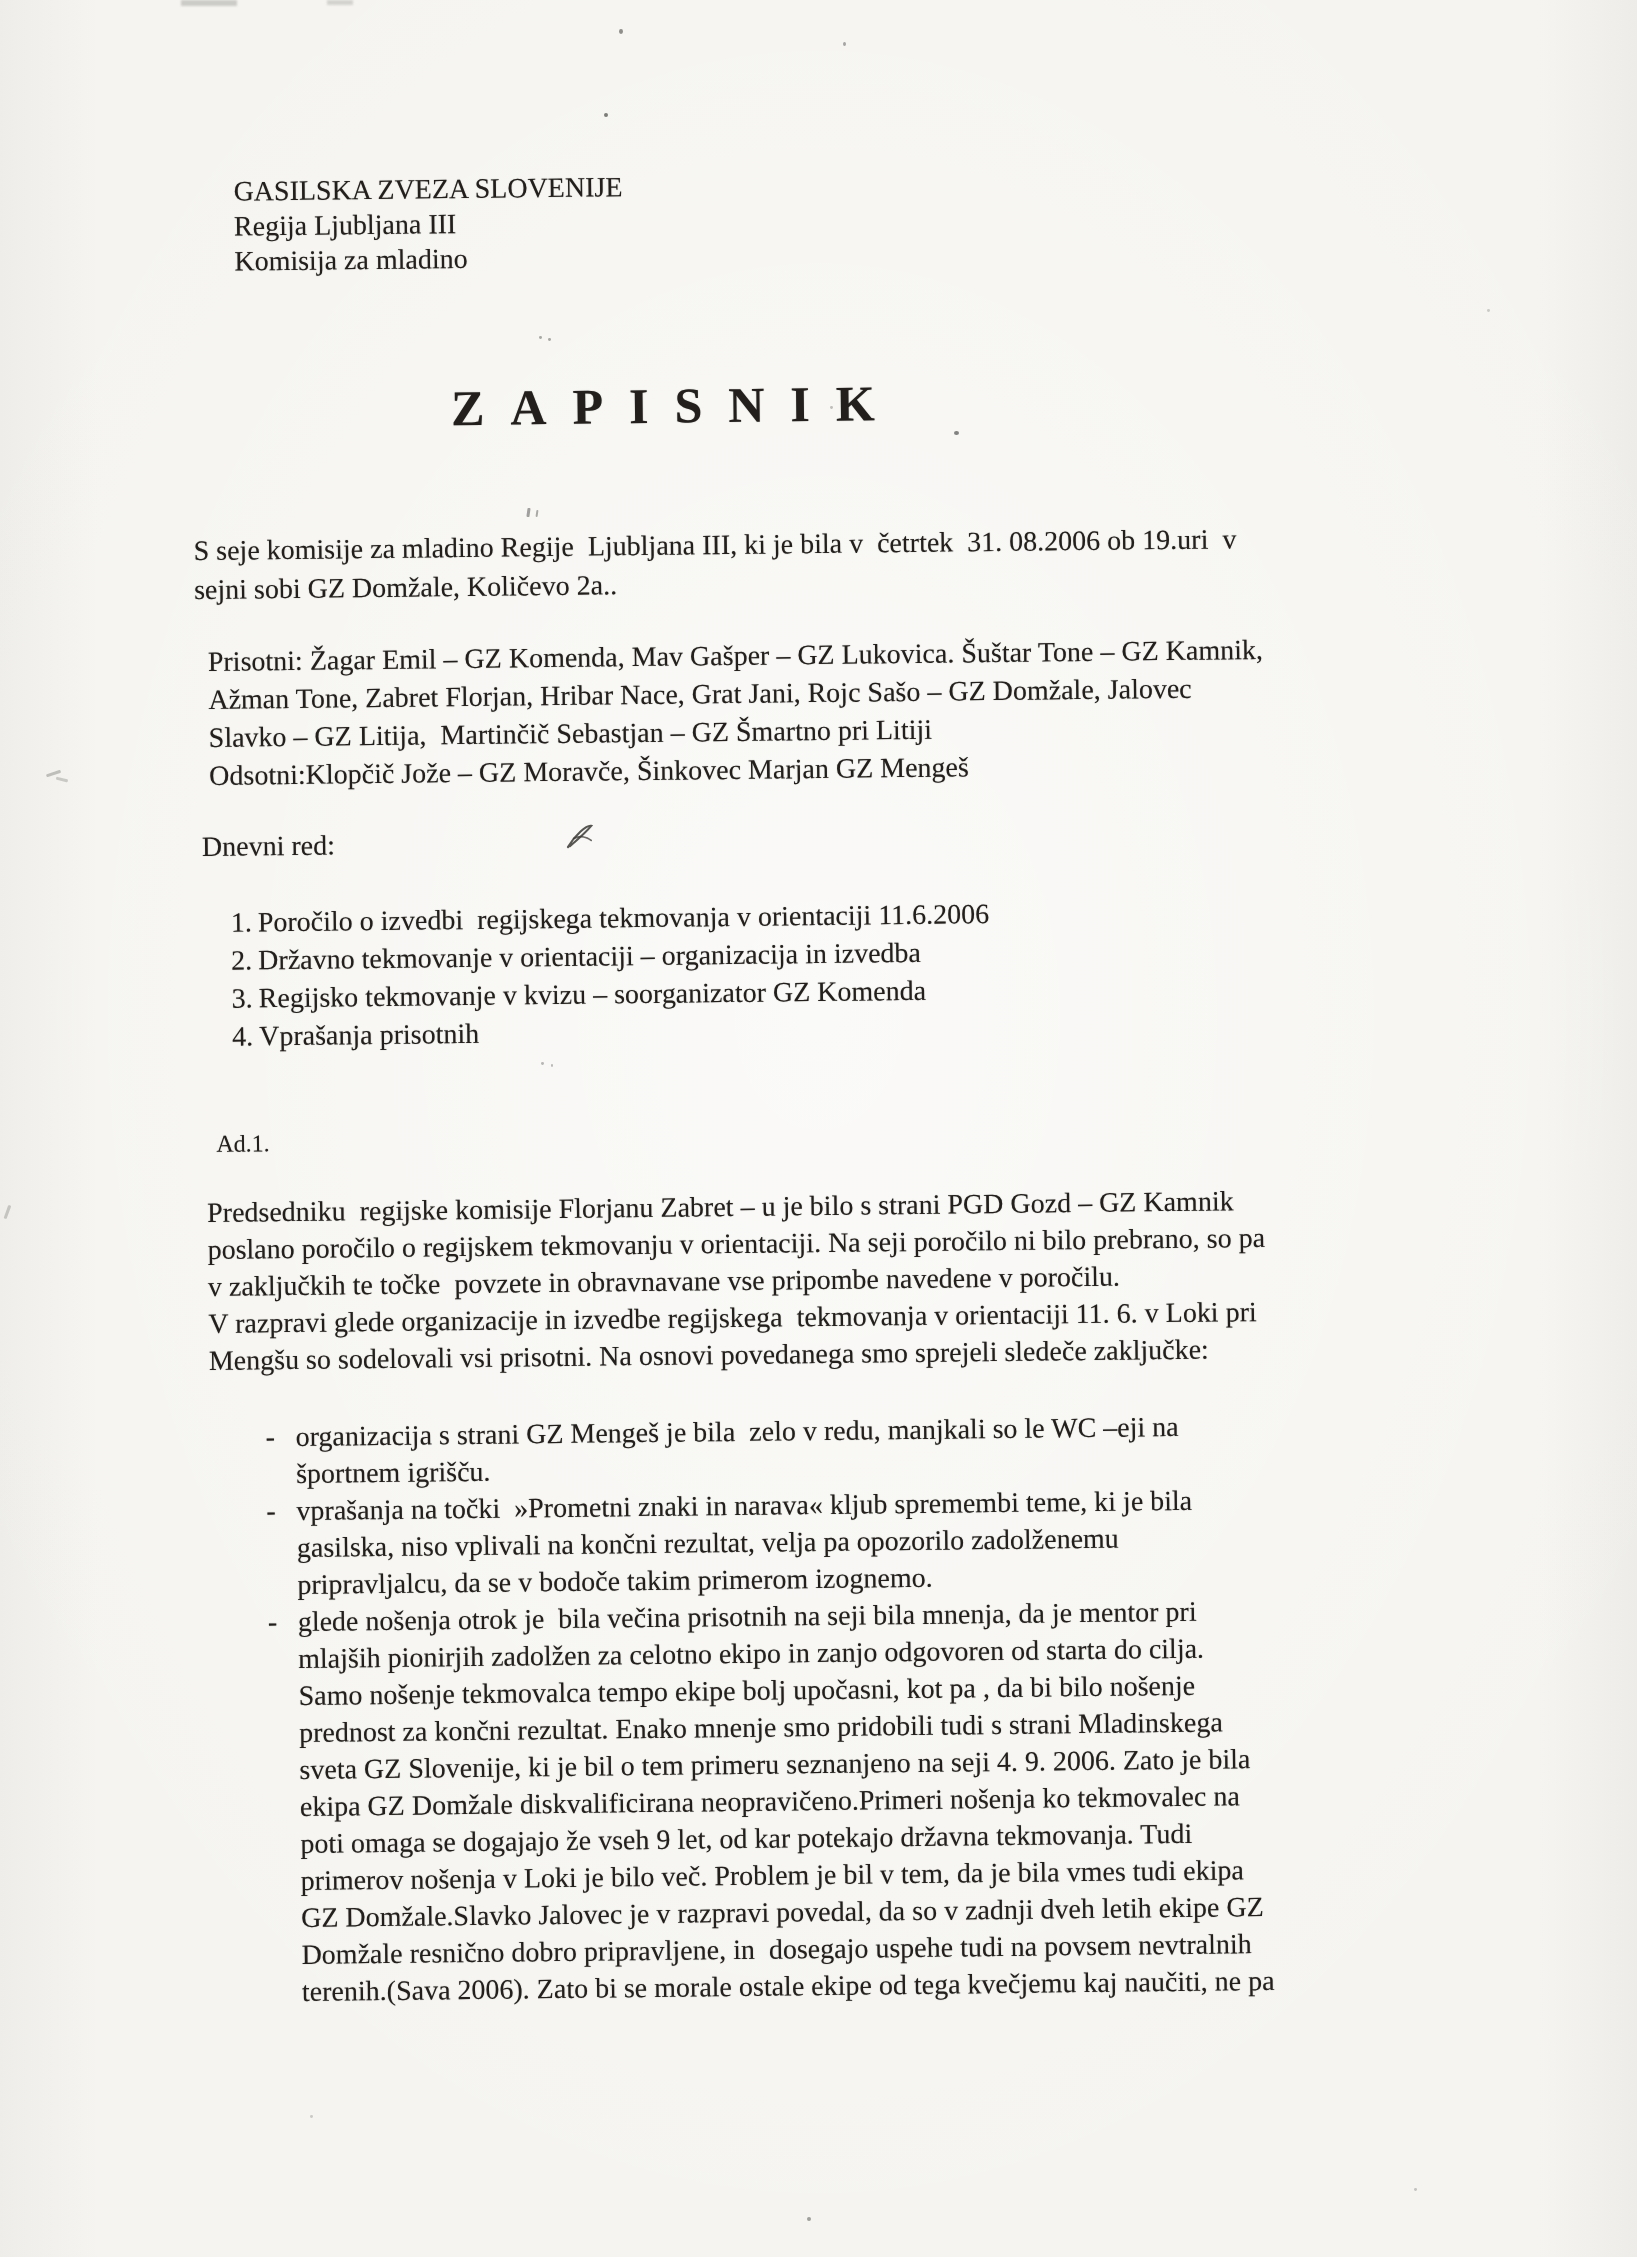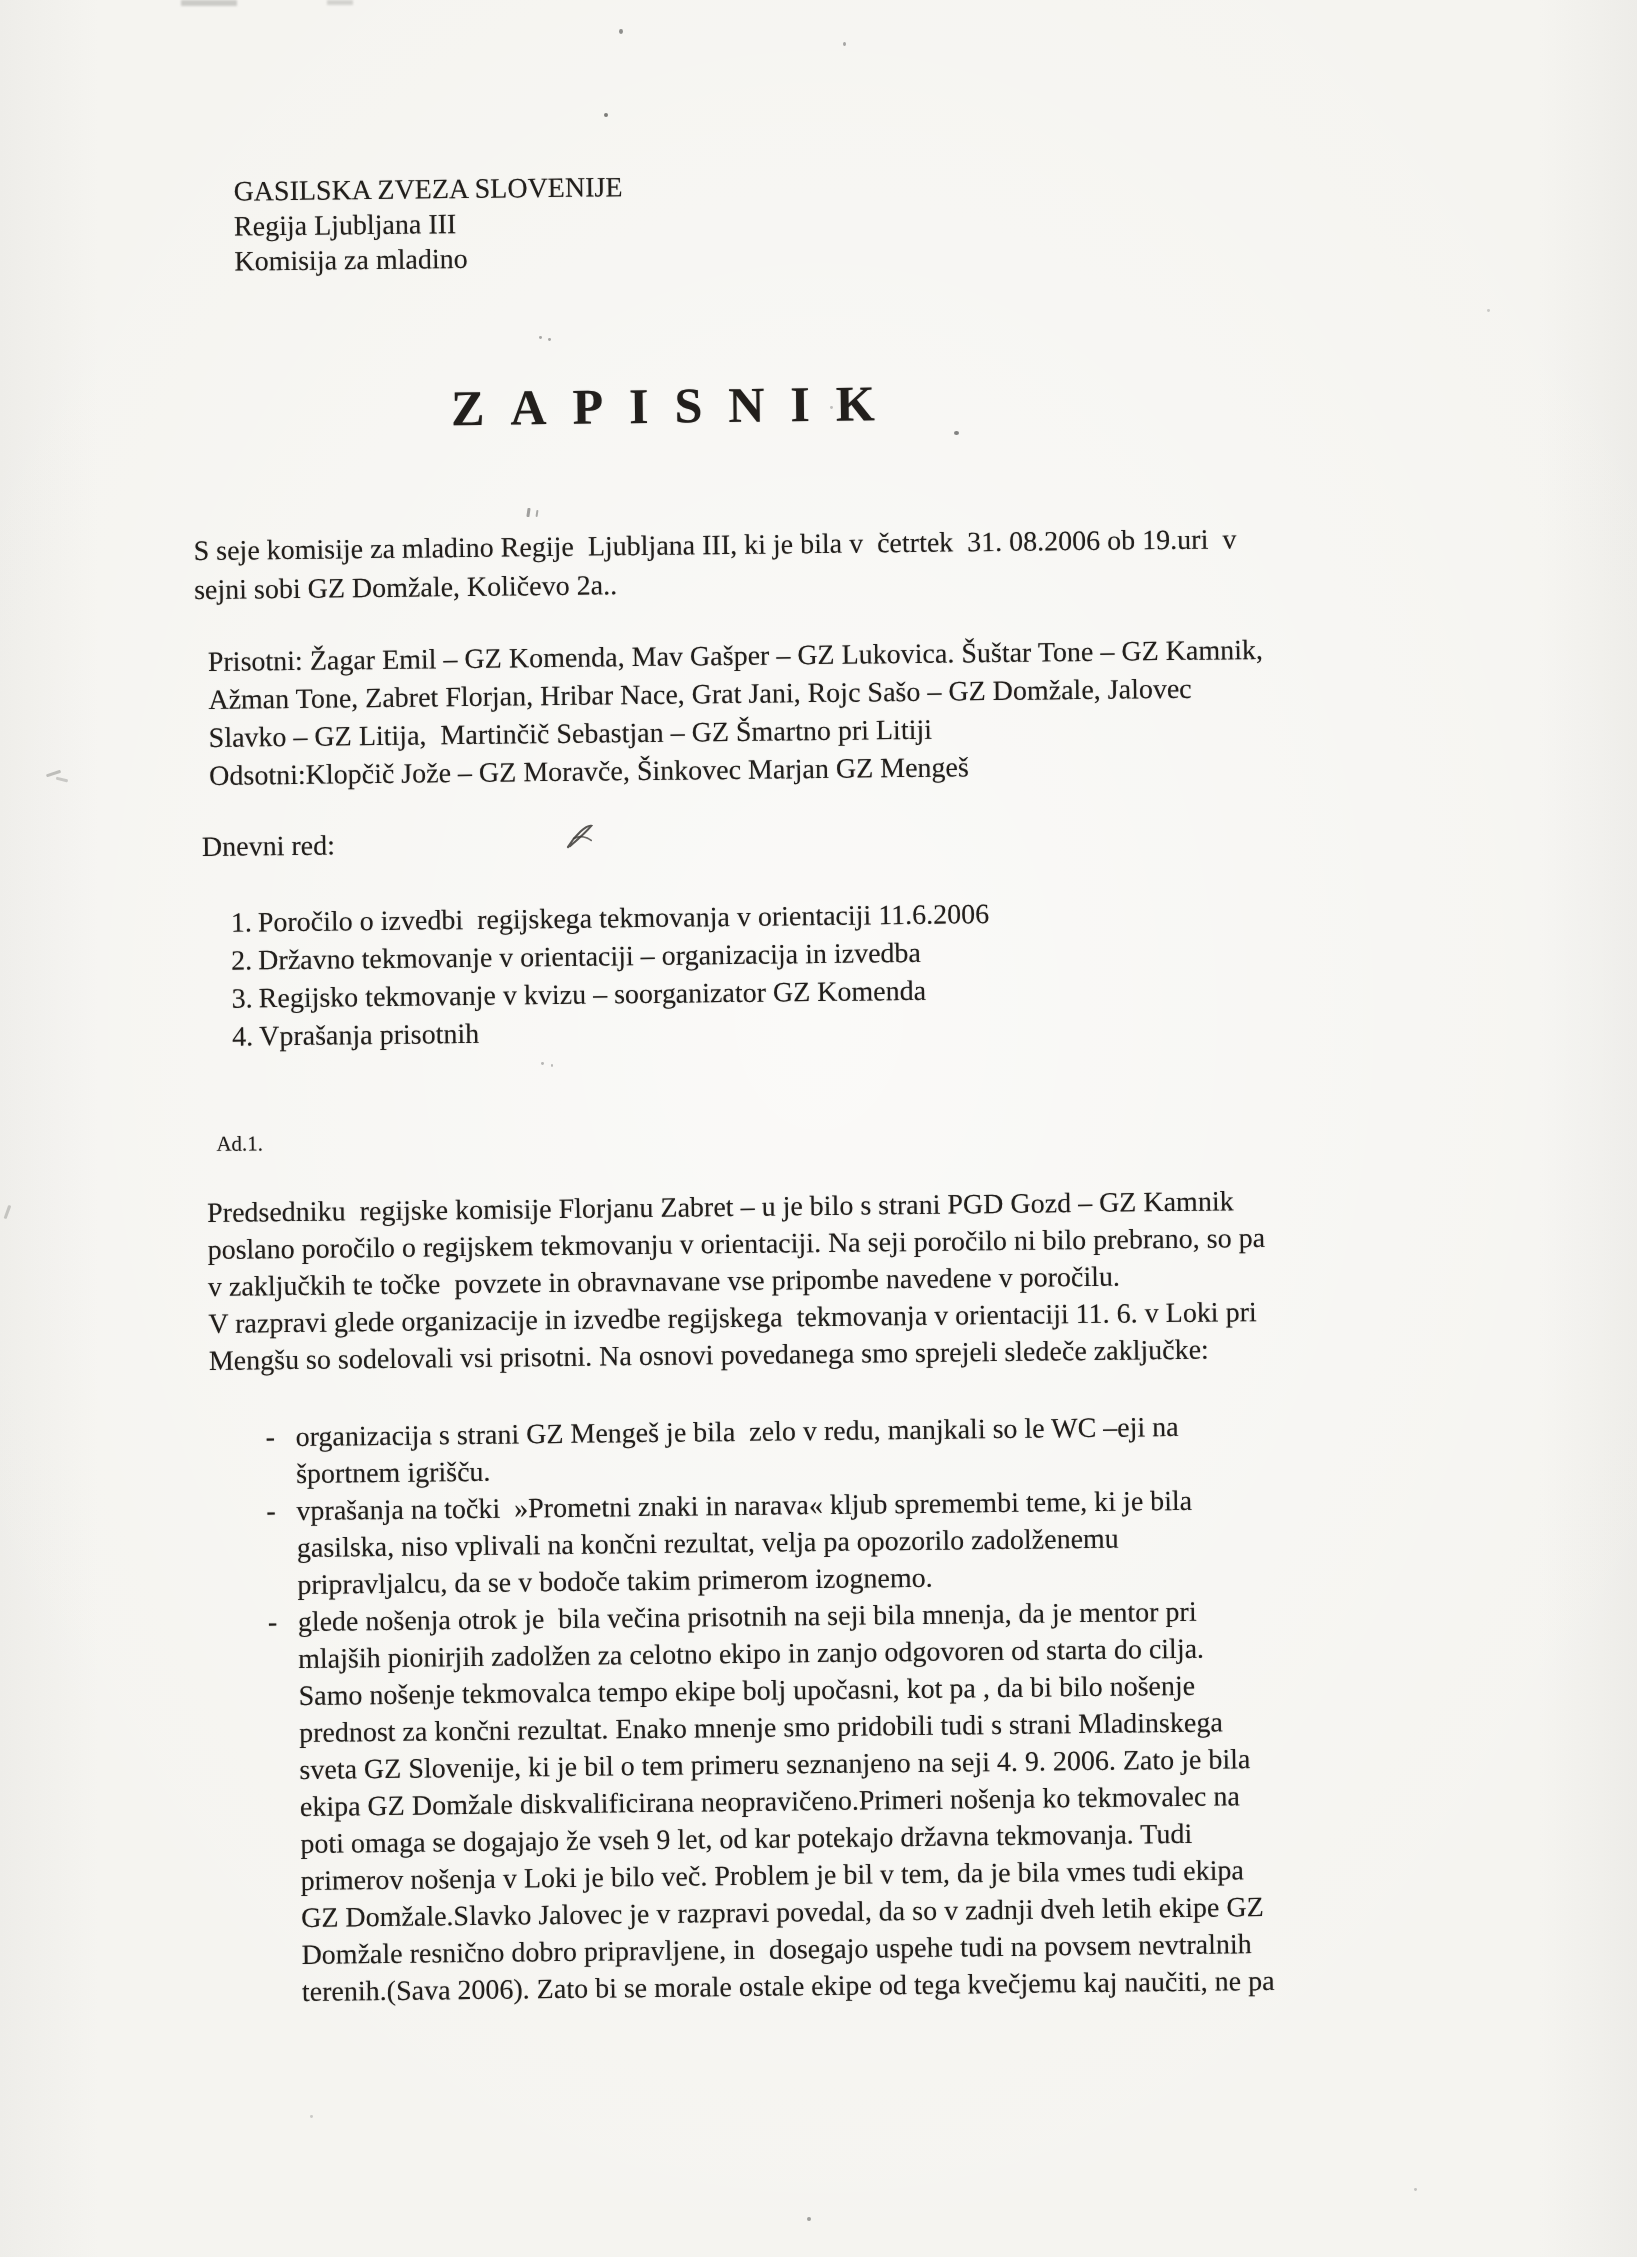--- a/index.html
+++ b/index.html
@@ -30,21 +30,21 @@
   .doc-title{
     font-size:50px;line-height:58px;font-weight:700;
     letter-spacing:0.52em;
   }
   .intro{font-size:28px;line-height:39px;}
   .attendees{font-size:28px;line-height:38px;}
   .agenda-label{font-size:28px;line-height:38px;}
   .agenda{font-size:28px;line-height:38px;}
   .agenda-row{display:flex;}
   .agenda-num{width:27px;flex:0 0 27px;}
-  .ad1-heading{font-size:21px;line-height:38px;}
+  .ad1-heading{font-size:24px;line-height:38px;}
   .ad1-para{font-size:28px;line-height:37px;}
   .bullets{font-size:28px;line-height:37px;}
   .bullet{display:flex;}
   .bullet-marker{width:30px;flex:0 0 30px;}
   .speck{position:absolute;border-radius:50%;}
   .smudge{position:absolute;filter:blur(1px);}
   .tick{position:absolute;border-radius:1px;}
   .penmark{position:absolute;}
 </style>
 </head>

